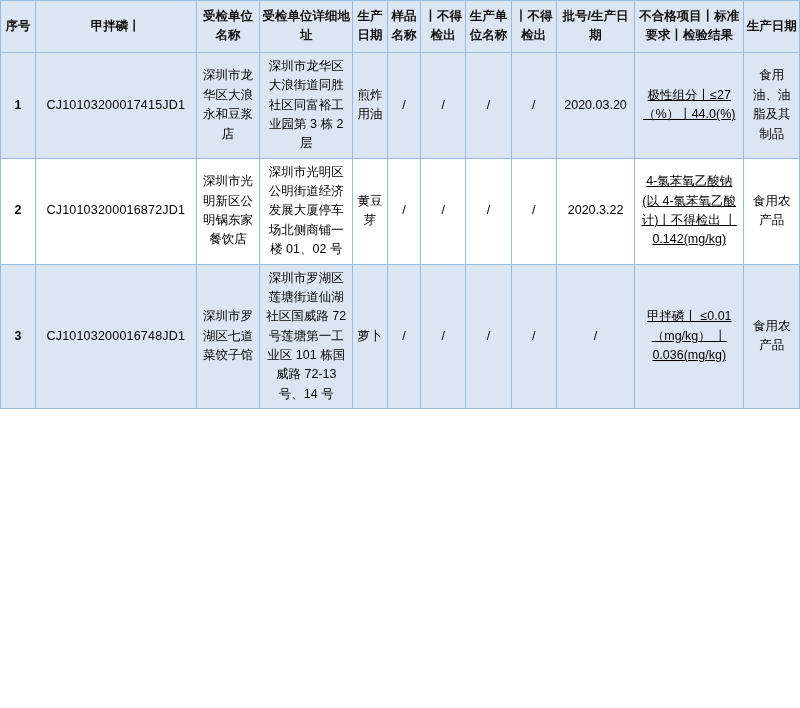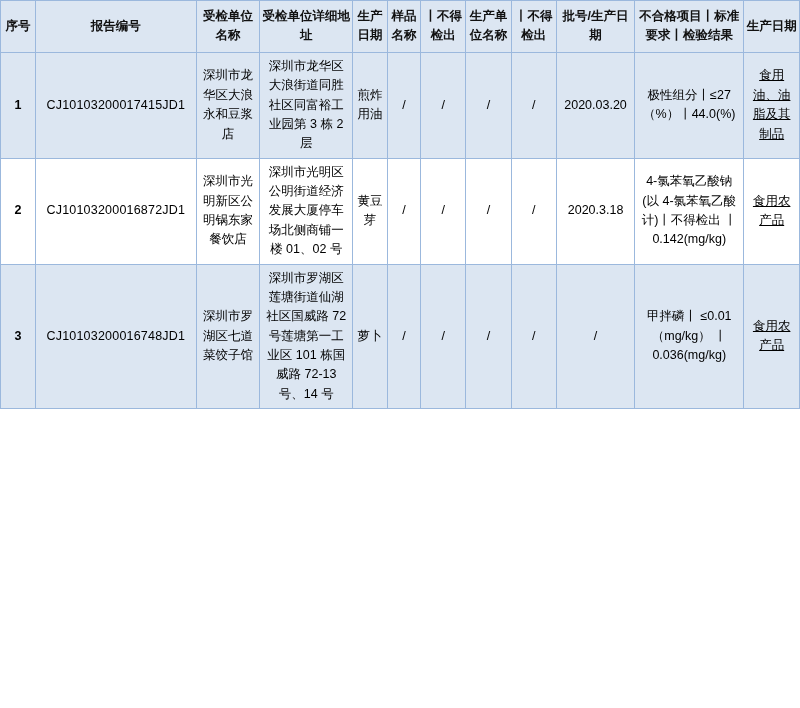--- a/index.html
+++ b/index.html
@@ -61,28 +61,28 @@
   td.col-name,
   td.col-addr,
   td.col-sample {
     text-align: center;
   }
   td.col-addr {
     font-size: 12.5px;
   }
   td.col-result {
     font-size: 12.5px;
+    text-decoration: underline;
   }
   td.col-date {
     font-size: 12px;
     margin-top: 16px;
   }
   td.col-cat {
     font-size: 12.5px;
-    text-decoration: underline;
   }
   .dash {
     font-size: 12.5px;
   }
 </style>
 </head>
 <body>
 
 <div class="sheet">
   <table class="inspection-table">
@@ -96,21 +96,21 @@
       <col style="width:44px">
       <col style="width:44px">
       <col style="width:44px">
       <col style="width:76px">
       <col style="width:106px">
       <col style="width:54px">
     </colgroup>
     <thead>
       <tr>
         <th>序号</th>
-        <th>报告编号</th>
+        <th>甲拌磷丨</th>
         <th>受检单位名称</th>
         <th>受检单位详细地址</th>
         <th>生产日期</th>
         <th>样品名称</th>
         <th>丨不得检出</th>
         <th>生产单位名称</th>
         <th>丨不得检出</th>
         <th>批号/生产日期</th>
         <th>不合格项目丨标准要求丨检验结果</th>
         <th>生产日期</th>
@@ -134,21 +134,21 @@
       <tr class="row-even">
         <td class="col-seq">2</td>
         <td class="col-report">CJ10103200016872JD1</td>
         <td class="col-name">深圳市光明新区公明锅东家餐饮店</td>
         <td class="col-addr">深圳市光明区公明街道经济发展大厦停车场北侧商铺一楼 01、02 号</td>
         <td class="col-sample">黄豆芽</td>
         <td class="dash">/</td>
         <td class="dash">/</td>
         <td class="dash">/</td>
         <td class="dash">/</td>
-        <td class="col-date">2020.3.18</td>
+        <td class="col-date">2020.3.22</td>
         <td class="col-result">4-氯苯氧乙酸钠(以 4-氯苯氧乙酸计)丨不得检出 丨0.142(mg/kg)</td>
         <td class="col-cat">食用农产品</td>
       </tr>
       <tr class="row-odd">
         <td class="col-seq">3</td>
         <td class="col-report">CJ10103200016748JD1</td>
         <td class="col-name">深圳市罗湖区七道菜饺子馆</td>
         <td class="col-addr">深圳市罗湖区莲塘街道仙湖社区国威路 72 号莲塘第一工业区 101 栋国威路 72-13 号、14 号</td>
         <td class="col-sample">萝卜</td>
         <td class="dash">/</td>

